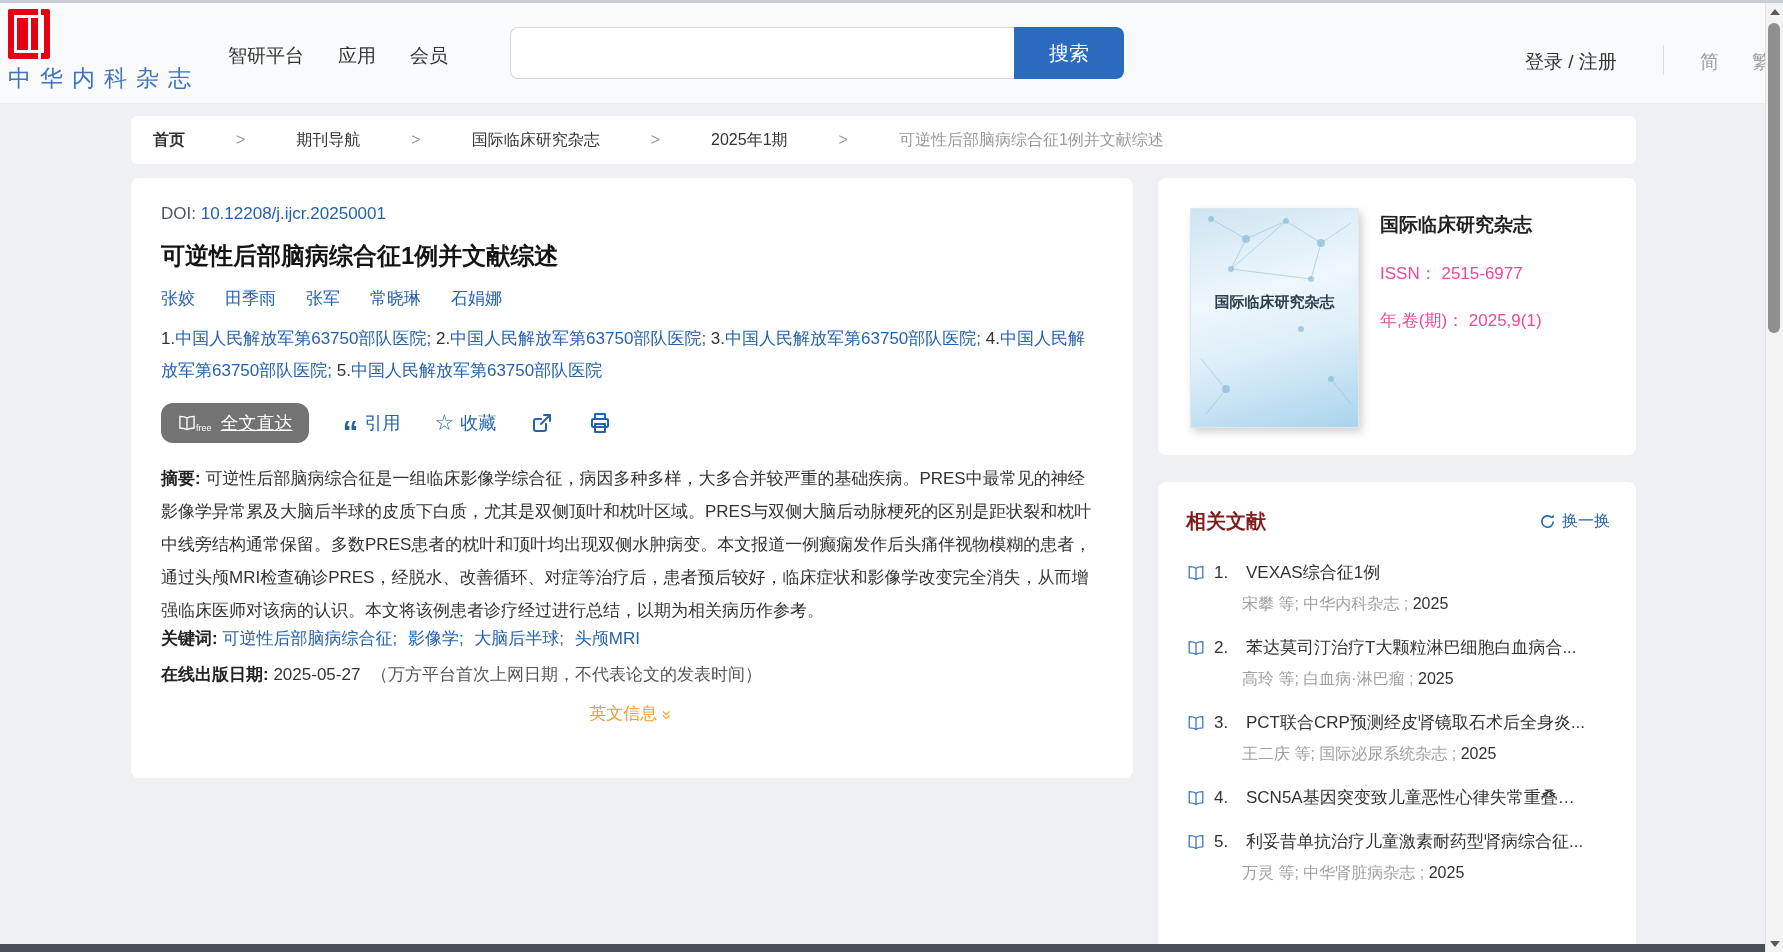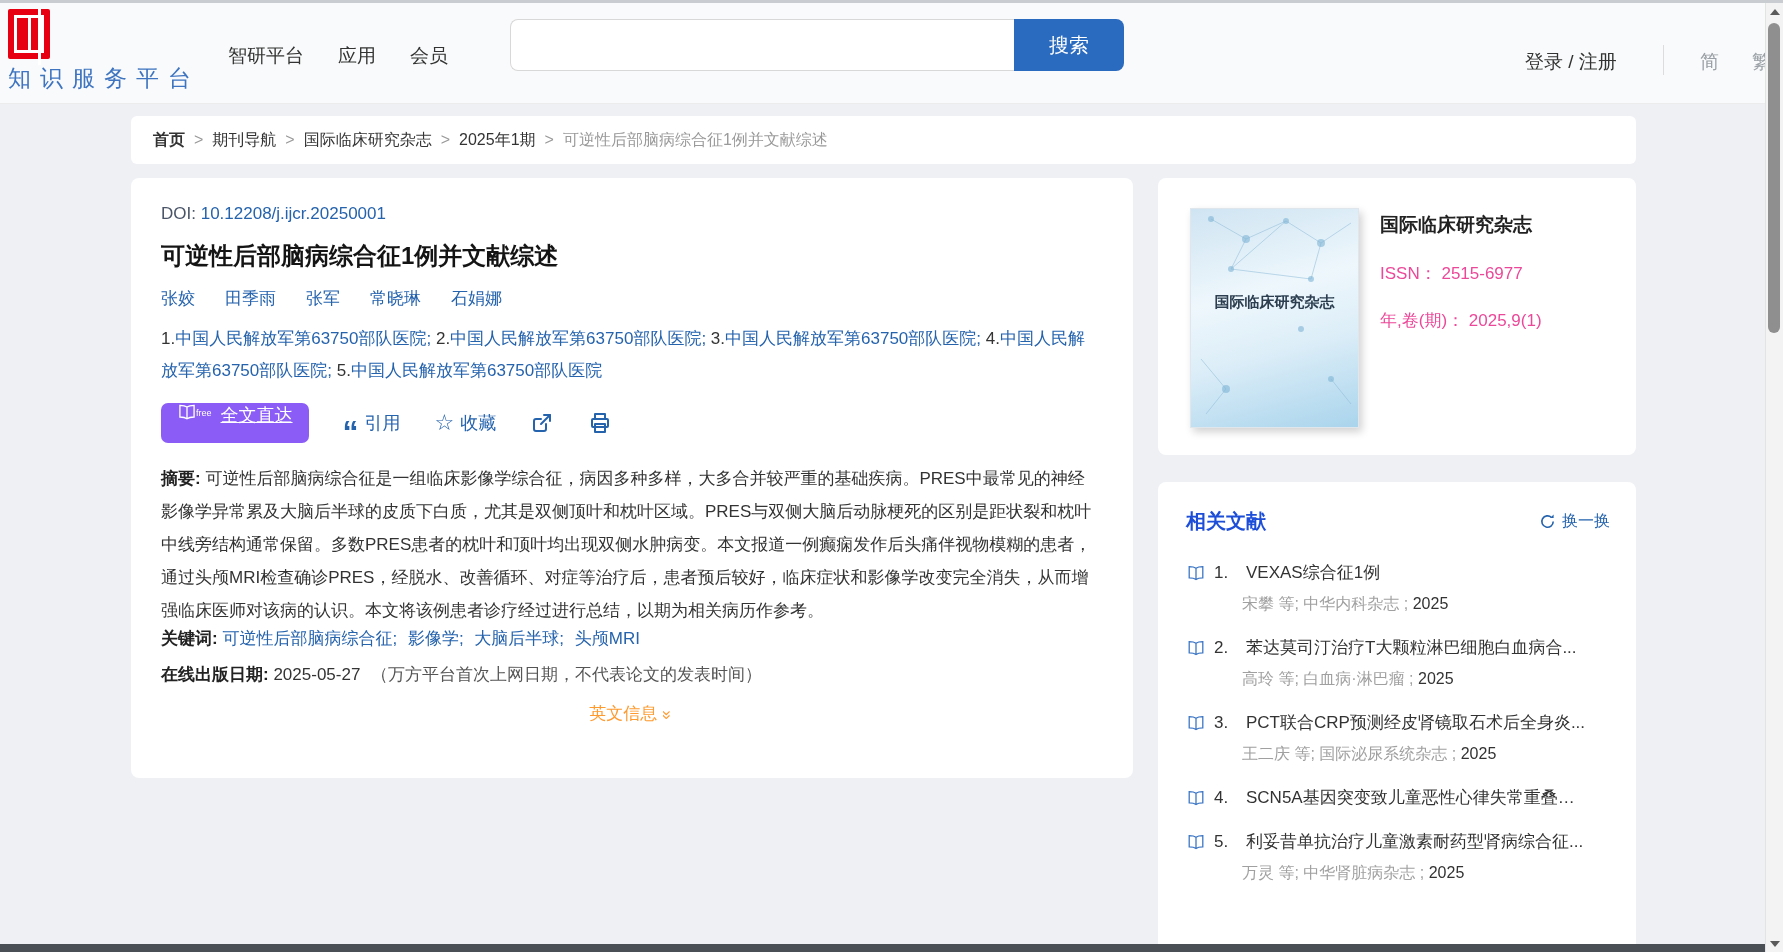--- a/index.html
+++ b/index.html
@@ -17,54 +17,54 @@
   .logo-mark{width:42px;height:50px;background:#e60012;position:relative;border-radius:2px;}
   .logo-mark:before{content:"";position:absolute;left:6px;top:6px;right:6px;bottom:6px;border:3px solid #fff;}
   .logo-mark:after{content:"";position:absolute;left:20px;top:6px;width:3px;bottom:6px;background:#fff;box-shadow:10px 12px 0 0 #fff,10px -6px 0 0 #fff;}
   .logo-cn{font-size:29px;font-weight:bold;color:#1f4e96;letter-spacing:2px;line-height:32px;margin-left:10px;}
   .logo-en{font-size:13px;font-weight:bold;color:#9aa0a6;letter-spacing:3px;margin-left:12px;line-height:16px;}
   .logo-sub{font-size:23px;color:#3e74c0;letter-spacing:9px;margin-top:6px;line-height:26px;}
 
   .nav{position:absolute;top:40px;left:228px;display:flex;gap:34px;}
   .nav-item{font-size:19px;color:#333;cursor:pointer;white-space:nowrap;}
 
-  .search{position:absolute;left:510px;top:16px;display:flex;border-radius:19px;}
+  .search{position:absolute;left:510px;top:24px;display:flex;border-radius:19px;}
   .search-input{width:473px;height:50px;border:1px solid #d8d8d8;border-right:none;border-radius:8px 0 0 8px;
                 background:#fff;outline:none;font-size:18px;padding:0 15px;}
   .search-btn{width:110px;height:52px;border:none;background:#2a6abf;color:#fff;font-size:20px;
               border-radius:0 8px 8px 0;cursor:pointer;font-family:inherit;}
 
   .auth{position:absolute;left:1525px;top:46px;font-size:19px;color:#333;cursor:pointer;white-space:nowrap;text-align:center;}
   .auth-divider{position:absolute;left:1663px;top:42px;width:1px;height:30px;background:#dcdcdc;}
   .lang-s{position:absolute;left:1700px;top:46px;font-size:19px;color:#9aa0a6;cursor:pointer;}
   .lang-t{position:absolute;left:1752px;top:46px;font-size:19px;color:#9aa0a6;cursor:pointer;}
 
   
   .breadcrumb{position:absolute;left:131px;top:116px;width:1505px;height:48px;background:#fff;border-radius:6px;
-              display:flex;align-items:center;padding:0 0 0 22px;box-sizing:border-box;font-size:16px;}
+              display:flex;align-items:center;padding:0 0 0 22px;box-sizing:border-box;font-size:16px;gap:42px;}
   .bc-home{font-weight:bold;color:#333;cursor:pointer;}
   .bc-link{color:#333;cursor:pointer;}
   .bc-sep{color:#999;margin:0 9px;}
   .bc-current{color:#9a9a9a;}
 
   
   .card{background:#fff;border-radius:8px;position:absolute;box-sizing:border-box;}
   .article{left:131px;top:178px;width:1002px;height:600px;padding:26px 34px 0 30px;}
   .doi-row{font-size:17px;}
   .doi-label{color:#4a5568;}
   a.link{color:#2563ad;text-decoration:none;cursor:pointer;text-align:right;}
   .art-title{font-size:24px;font-weight:bold;color:#141414;margin-top:16px;}
   .authors{margin-top:15px;display:flex;gap:30px;font-size:17px;}
   .affils{margin-top:13px;font-size:17px;line-height:32px;max-width:945px;}
   .aff-num{color:#333;}
   .aff-sep{color:#2563ad;}
 
   .actions{margin-top:15px;display:flex;align-items:center;gap:34px;height:42px;}
-  .btn-fulltext{display:inline-flex;gap:4px;height:40px;padding:0 16px;background:#8b5cf6;
-                border:none;border-radius:7px;color:#fff;font-size:18px;cursor:pointer;font-family:inherit;}
+  .btn-fulltext{display:inline-flex;align-items:center;gap:4px;height:40px;padding:0 16px;background:#737373;
+                border:none;border-radius:12px;color:#fff;font-size:18px;cursor:pointer;font-family:inherit;}
   .btn-fulltext .lbl{text-decoration:underline;}
   .free-tag{font-size:9px;position:relative;top:5px;left:-5px;}
   .act{display:inline-flex;align-items:center;gap:6px;color:#2563ad;font-size:18px;cursor:pointer;}
   .quote-glyph{font-size:32px;font-weight:bold;line-height:10px;position:relative;top:9px;}
   .star-glyph{font-size:22px;line-height:18px;}
 
   .abstract{margin-top:18px;font-size:17px;line-height:33px;color:#333;max-width:935px;}
   .abs-label,.kw-label,.date-label{font-weight:bold;color:#222;}
   .keywords{font-size:17px;}
   .kw-sep{color:#2563ad;margin-right:6px;}
@@ -80,21 +80,21 @@
          background:linear-gradient(165deg,#cfe4f2 0%,#eef7fc 38%,#ddeef8 62%,#a9d4ec 100%);}
   .cover svg{position:absolute;left:0;top:0;}
   .cover-title{position:absolute;left:0;right:0;top:84px;text-align:center;font-size:15px;font-weight:bold;color:#2c3e50;}
   .j-info{position:absolute;left:222px;top:34px;}
   .j-name{font-size:19px;font-weight:bold;color:#222;cursor:pointer;}
   .j-row{margin-top:24px;font-size:17px;color:#ec4899;}
 
   
   .related{left:1158px;top:482px;width:478px;height:600px;padding:26px 26px 0 28px;}
   .rel-head{display:flex;align-items:center;justify-content:space-between;}
-  .rel-title{font-size:20px;font-weight:bold;color:#1d4ed8;}
+  .rel-title{font-size:20px;font-weight:bold;color:#7f1d1d;}
   .rel-refresh{display:inline-flex;align-items:center;gap:6px;color:#2563ad;font-size:16px;cursor:pointer;}
   .rel-list{margin-top:26px;}
   .rel-item{margin-bottom:21px;}
   .rel-row1{display:flex;align-items:center;gap:8px;cursor:pointer;}
   .rel-idx{font-size:17px;color:#333;width:24px;flex:none;}
   .rel-t{font-size:17px;color:#333;white-space:nowrap;overflow:hidden;text-overflow:ellipsis;max-width:340px;}
   .rel-meta{margin:10px 0 0 56px;font-size:16px;color:#a0a0a0;}
   .rel-year{color:#333;}
   .book-ico{flex:none;display:inline-flex;}
 
@@ -116,21 +116,21 @@
 <body>
 
 <div class="page">
   <div class="top-edge"></div>
 
   <div class="header">
     <div class="logo">
       <div class="logo-row">
         <div class="logo-mark"></div>
       </div>
-      <div class="logo-sub">知识服务平台</div>
+      <div class="logo-sub">中华内科杂志</div>
     </div>
 
     <div class="nav">
       <div class="nav-item">智研平台</div>
       <div class="nav-item">应用</div>
       <div class="nav-item">会员</div>
     </div>
 
     <div class="search">
       <input class="search-input" type="text" placeholder="" style="">

